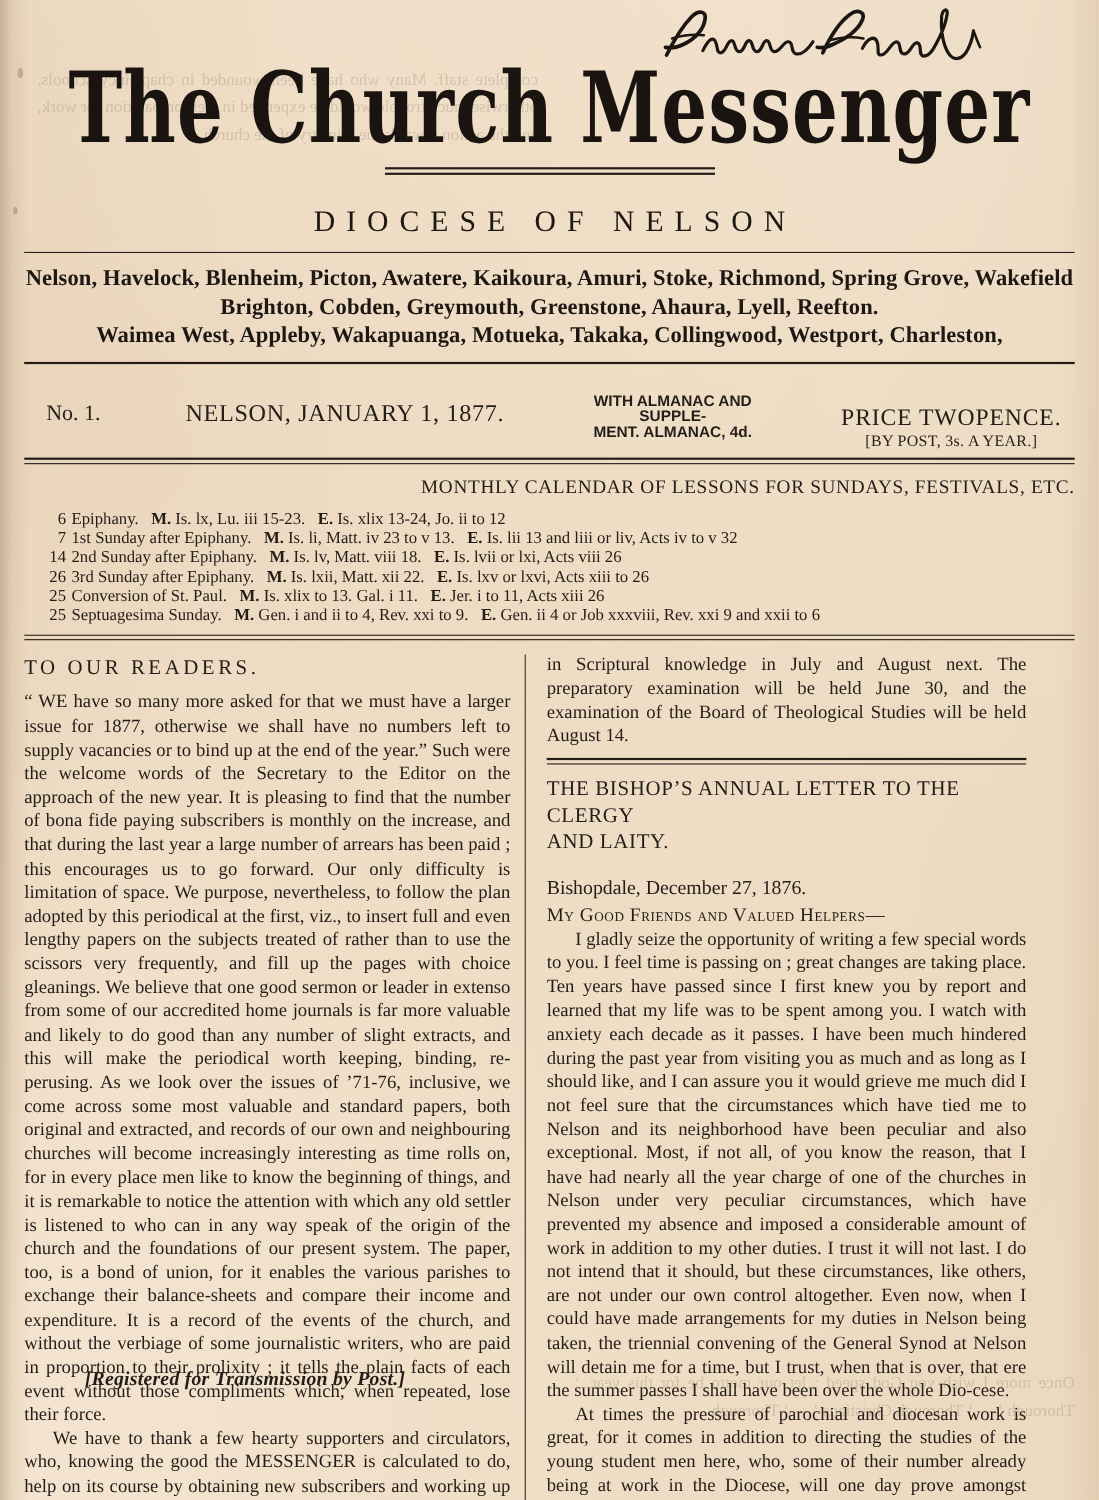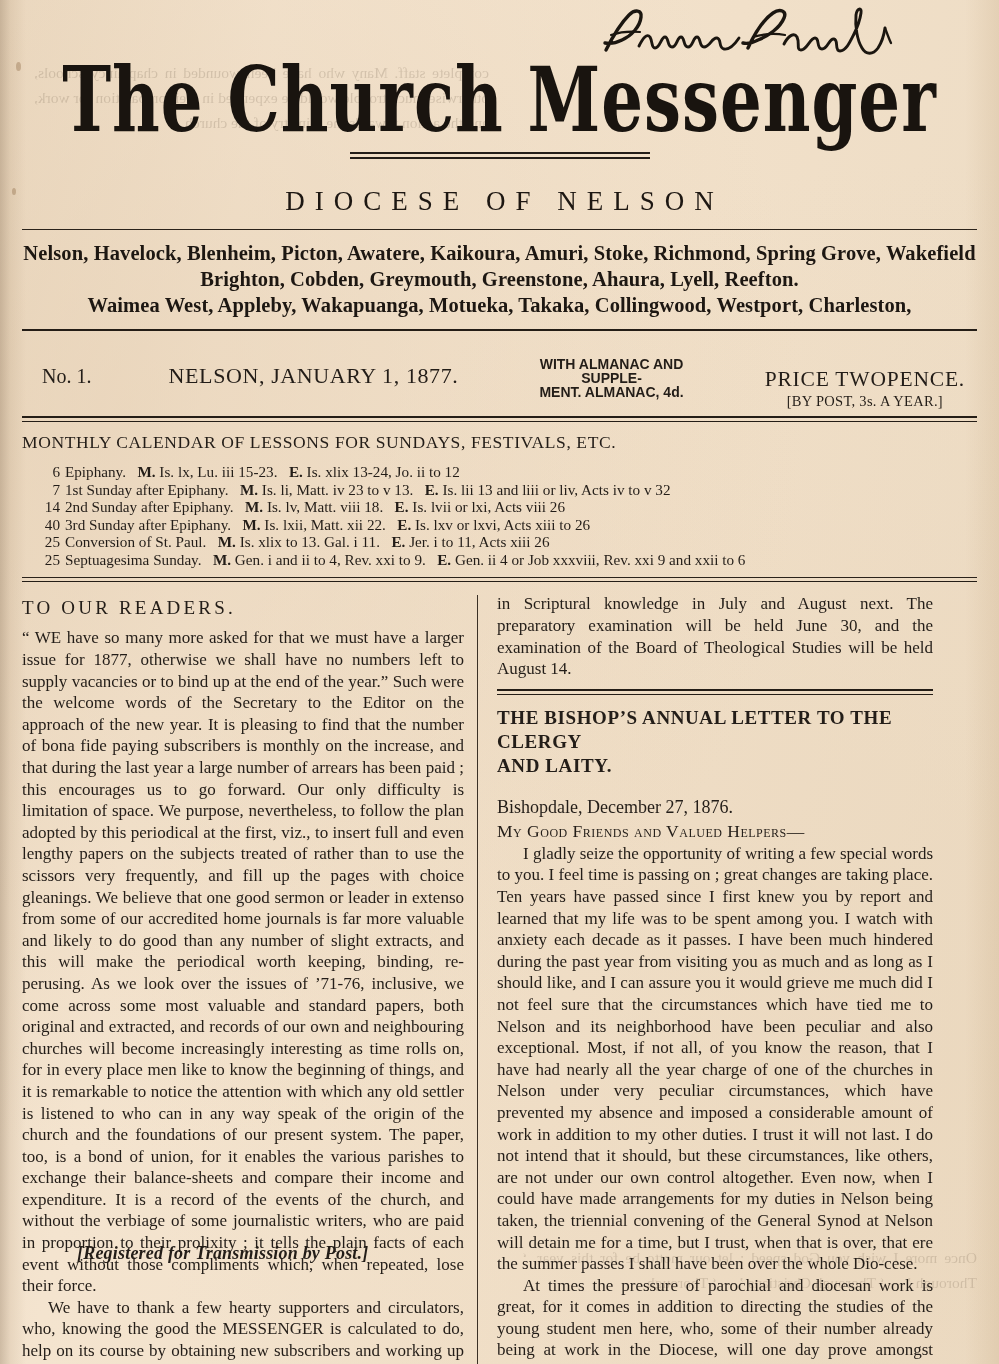--- a/index.html
+++ b/index.html
@@ -202,21 +202,21 @@
     height: 5px;
   }
   .rule-triple:after {
     content: "";
     position: absolute;
     left: 0; right: 0; top: 3px;
     border-top: 1.1px solid #241d16;
   }
 
   .calendar-title {
-    text-align: left;
+    text-align: right;
     font-size: 17.5px;
     letter-spacing: 0.6px;
     margin: 9px 0 0;
   }
 
   .calendar {
     margin: 10px 0 0;
     padding-left: 14px;
     font-size: 15.2px;
     line-height: 17.5px;
@@ -263,21 +263,21 @@
     margin: 2px 0 0 0;
     align-self: stretch;
   }
 
   .sec-head {
     text-align: left;
     font-size: 19px;
     letter-spacing: 3.2px;
     margin: 4px 0 8px;
   }
-  .sec-head.tight { letter-spacing: 0.6px; line-height: 24px; font-weight: bold; }
+  .sec-head.tight { letter-spacing: 0.6px; line-height: 24px; }
 
   p.body {
     margin: 0;
     font-size: 17px;
     line-height: 21.6px;
     text-align: justify;
     text-indent: 26px;
     hyphens: none;
   }
   p.body.noindent { text-indent: 0; }
@@ -383,21 +383,21 @@
     </div>
 
     <hr class="rule-triple">
 
     <div class="calendar-title">MONTHLY CALENDAR OF LESSONS FOR SUNDAYS, FESTIVALS, ETC.</div>
 
     <div class="calendar">
       <span class="row"><span class="day">6</span><span>Epiphany.</span>&nbsp;&nbsp; <span class="sc">M.</span> <span>Is. lx, Lu. iii 15-23.</span>&nbsp;&nbsp; <span class="sc">E.</span> <span>Is. xlix 13-24, Jo. ii to 12</span></span>
       <span class="row"><span class="day">7</span><span>1st Sunday after Epiphany.</span>&nbsp;&nbsp; <span class="sc">M.</span> <span>Is. li, Matt. iv 23 to v 13.</span>&nbsp;&nbsp; <span class="sc">E.</span> <span>Is. lii 13 and liii or liv, Acts iv to v 32</span></span>
       <span class="row"><span class="day">14</span><span>2nd Sunday after Epiphany.</span>&nbsp;&nbsp; <span class="sc">M.</span> <span>Is. lv, Matt. viii 18.</span>&nbsp;&nbsp; <span class="sc">E.</span> <span>Is. lvii or lxi, Acts viii 26</span></span>
-      <span class="row"><span class="day">40</span><span>3rd Sunday after Epiphany.</span>&nbsp;&nbsp; <span class="sc">M.</span> <span>Is. lxii, Matt. xii 22.</span>&nbsp;&nbsp; <span class="sc">E.</span> <span>Is. lxv or lxvi, Acts xiii to 26</span></span>
+      <span class="row"><span class="day">26</span><span>3rd Sunday after Epiphany.</span>&nbsp;&nbsp; <span class="sc">M.</span> <span>Is. lxii, Matt. xii 22.</span>&nbsp;&nbsp; <span class="sc">E.</span> <span>Is. lxv or lxvi, Acts xiii to 26</span></span>
       <span class="row"><span class="day">25</span><span>Conversion of St. Paul.</span>&nbsp;&nbsp; <span class="sc">M.</span> <span>Is. xlix to 13. Gal. i 11.</span>&nbsp;&nbsp; <span class="sc">E.</span> <span>Jer. i to 11, Acts xiii 26</span></span>
       <span class="row"><span class="day">25</span><span>Septuagesima Sunday.</span>&nbsp;&nbsp; <span class="sc">M.</span> <span>Gen. i and ii to 4, Rev. xxi to 9.</span>&nbsp;&nbsp; <span class="sc">E.</span> <span>Gen. ii 4 or Job xxxviii, Rev. xxi 9 and xxii to 6</span></span>
     </div>
 
     <hr class="rule-after-cal">
 
     <div class="columns">
 
       <div class="col left">
         <div class="sec-head">TO OUR READERS.</div>

